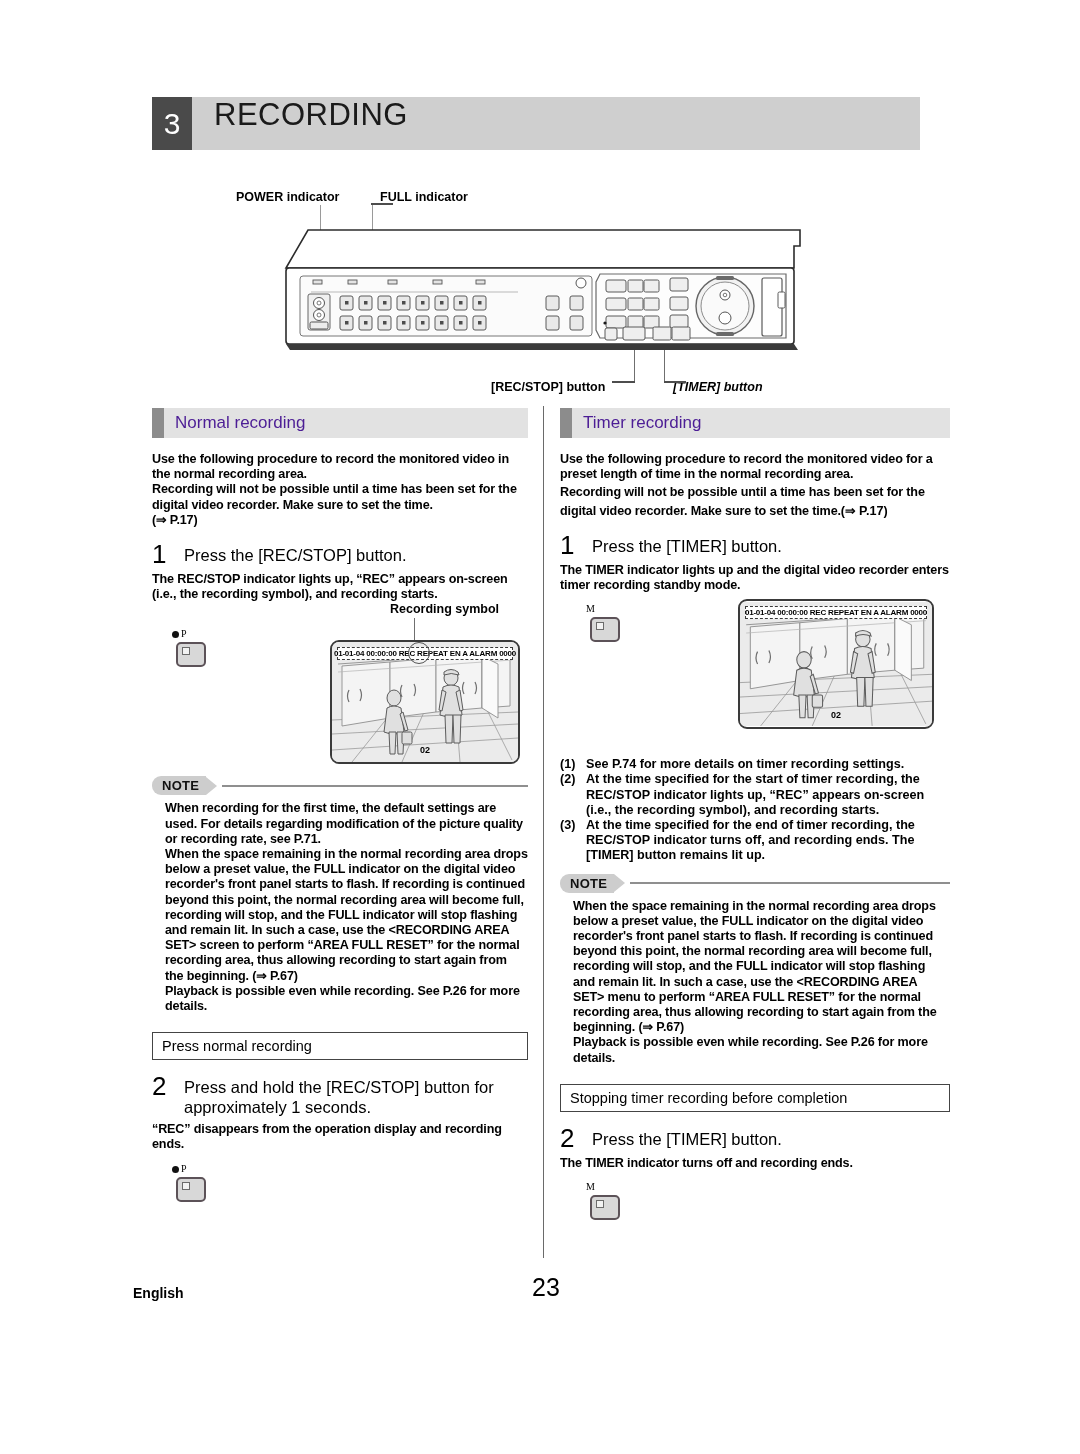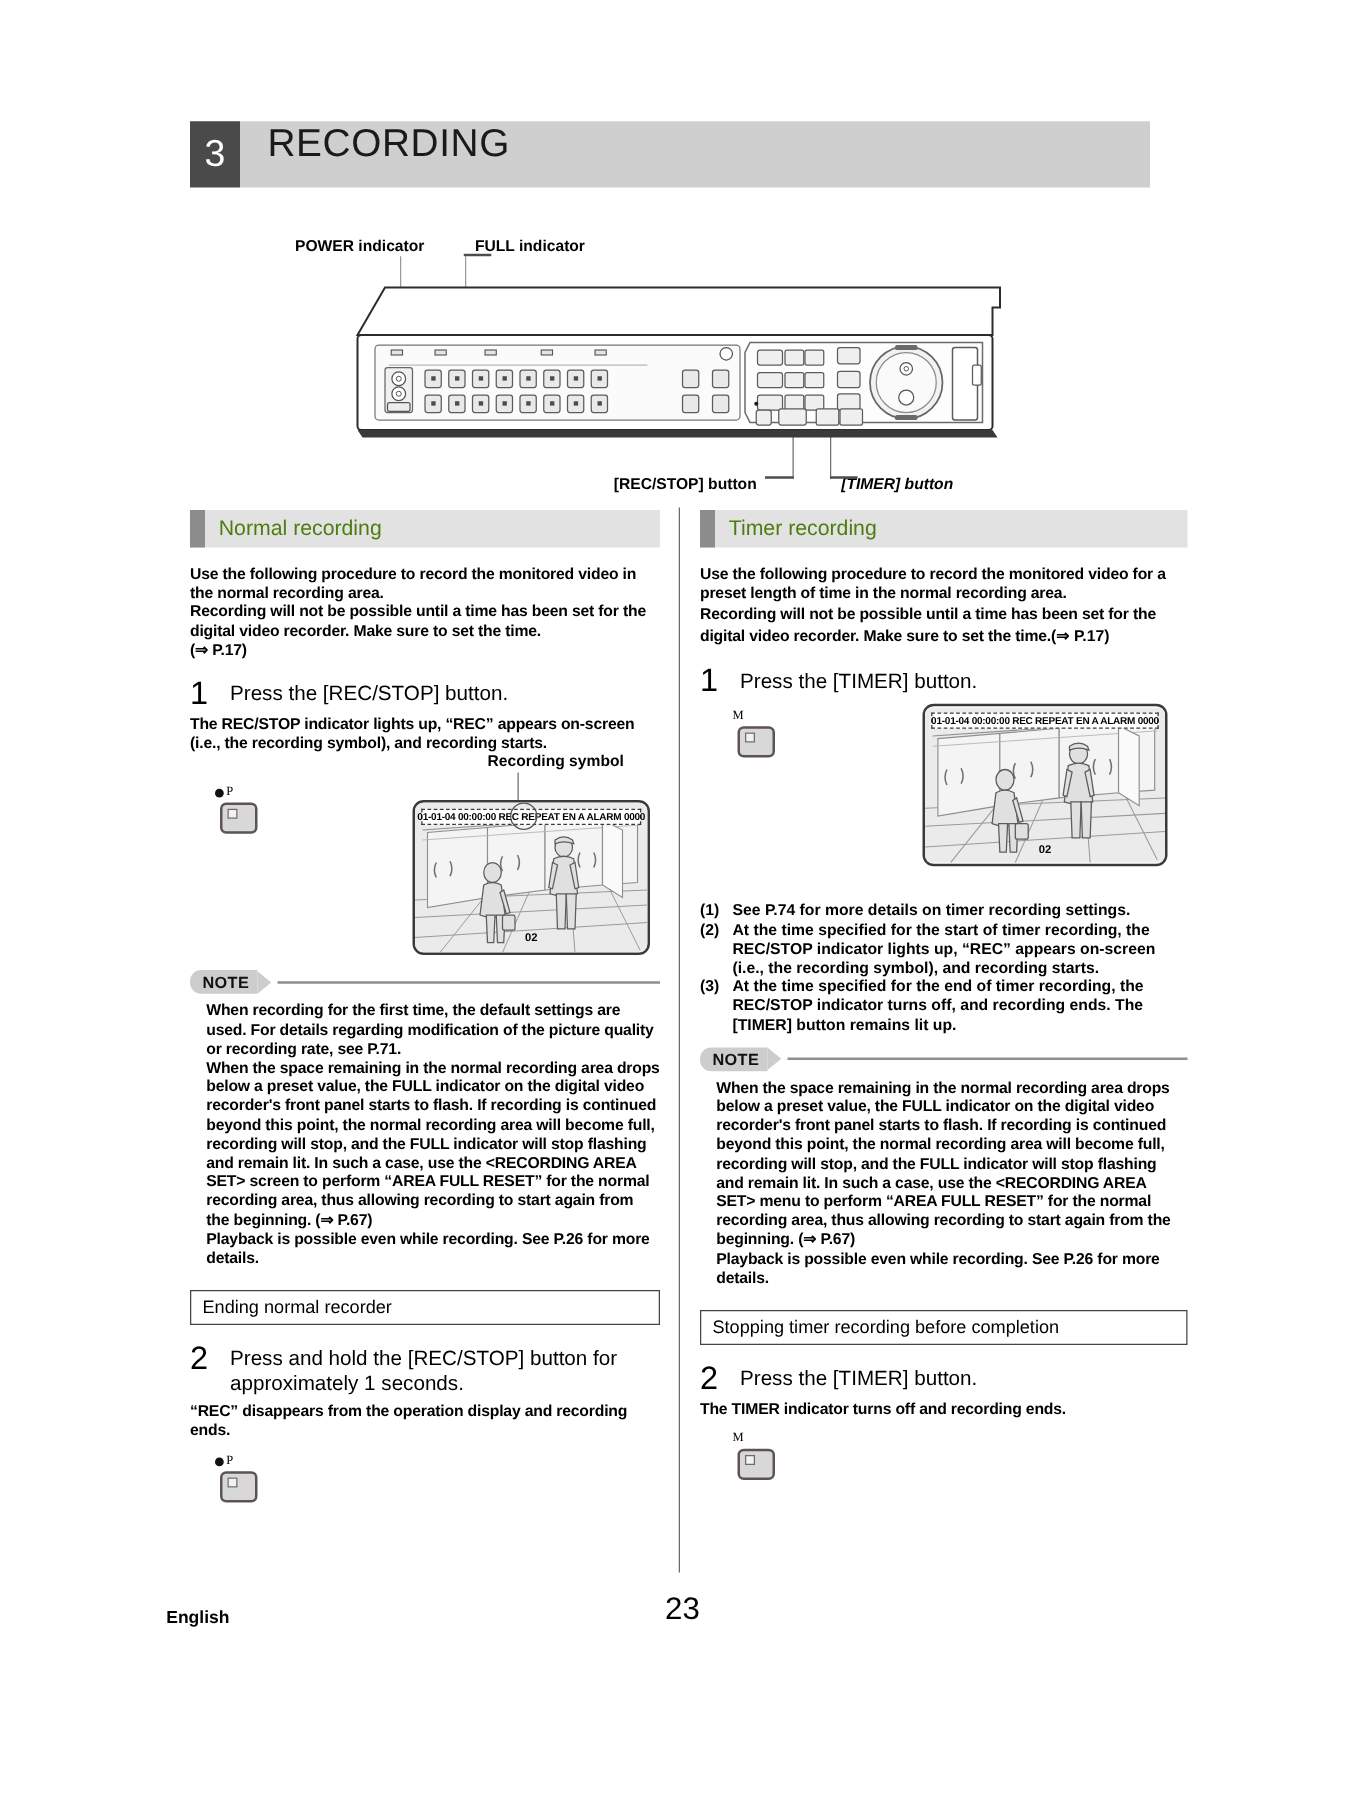--- a/index.html
+++ b/index.html
@@ -108,21 +108,21 @@
     margin-bottom: 14px;
   }
   .sec-head .tab {
     width: 12px;
     height: 30px;
     background: #8c8c8c;
     margin-right: 11px;
   }
   .sec-head .txt {
     font-size: 17px;
-    color: #4d7c0f;
+    color: #4c1d95;
   }
 
   p.body {
     margin: 0 0 0 0;
     font-size: 12.6px;
     font-weight: bold;
     line-height: 15.2px;
     letter-spacing: -0.15px;
   }
 
@@ -543,21 +543,21 @@
         <div class="note-arrow"></div>
         <div class="note-rule"></div>
       </div>
       <div class="note-body">
         <p class="body">When recording for the first time, the default settings are used. For details regarding modification of the picture quality or recording rate, see P.71.</p>
         <p class="body">When the space remaining in the normal recording area drops below a preset value, the FULL indicator on the digital video recorder's front panel starts to flash. If recording is continued beyond this point, the normal recording area will become full, recording will stop, and the FULL indicator will stop flashing and remain lit. In such a case, use the &lt;RECORDING AREA SET&gt; screen to perform “AREA FULL RESET” for the normal recording area, thus allowing recording to start again from the beginning. (⇒ P.67)</p>
         <p class="body">Playback is possible even while recording. See P.26 for more details.</p>
       </div>
     </div>
 
-    <div class="boxhead">Ending normal recorder</div>
+    <div class="boxhead">Press normal recording</div>
 
     <div class="step">
       <div class="num">2</div>
       <div class="stxt">Press and hold the [REC/STOP] button for approximately 1 seconds.</div>
     </div>
     <p class="body">“REC” disappears from the operation display and recording ends.</p>
 
     <div class="btnicon" style="margin-left:16px;margin-top:10px;">
       <div class="dot"></div>
       <div class="dotlab">P</div>
@@ -572,20 +572,21 @@
       <div class="txt">Timer recording</div>
     </div>
 
     <p class="body">Use the following procedure to record the monitored video for a preset length of time in the normal recording area.</p>
     <p class="body" style="display:inline">Recording will not be possible until a time has been set for the digital video recorder. Make sure to set the time.</p><span class="body" style="font-size:12.6px;font-weight:bold;">(⇒ P.17)</span>
 
     <div class="step">
       <div class="num">1</div>
       <div class="stxt">Press the [TIMER] button.</div>
     </div>
+    <p class="body">The TIMER indicator lights up and the digital video recorder enters timer recording standby mode.</p>
 
     <div style="position:relative;height:148px;margin-top:6px;">
       <div class="btnicon" style="position:absolute;left:22px;top:4px;">
         <div class="lab">M</div>
         <div class="key"></div>
       </div>
 
       <div class="monitor" style="position:absolute;left:178px;top:0;width:196px;height:130px;">
         <div class="osd">01-01-04 00:00:00 REC REPEAT EN A ALARM 0000</div>
         <svg width="192" height="126" viewBox="0 0 186 120" style="position:absolute;left:0;top:0;">

